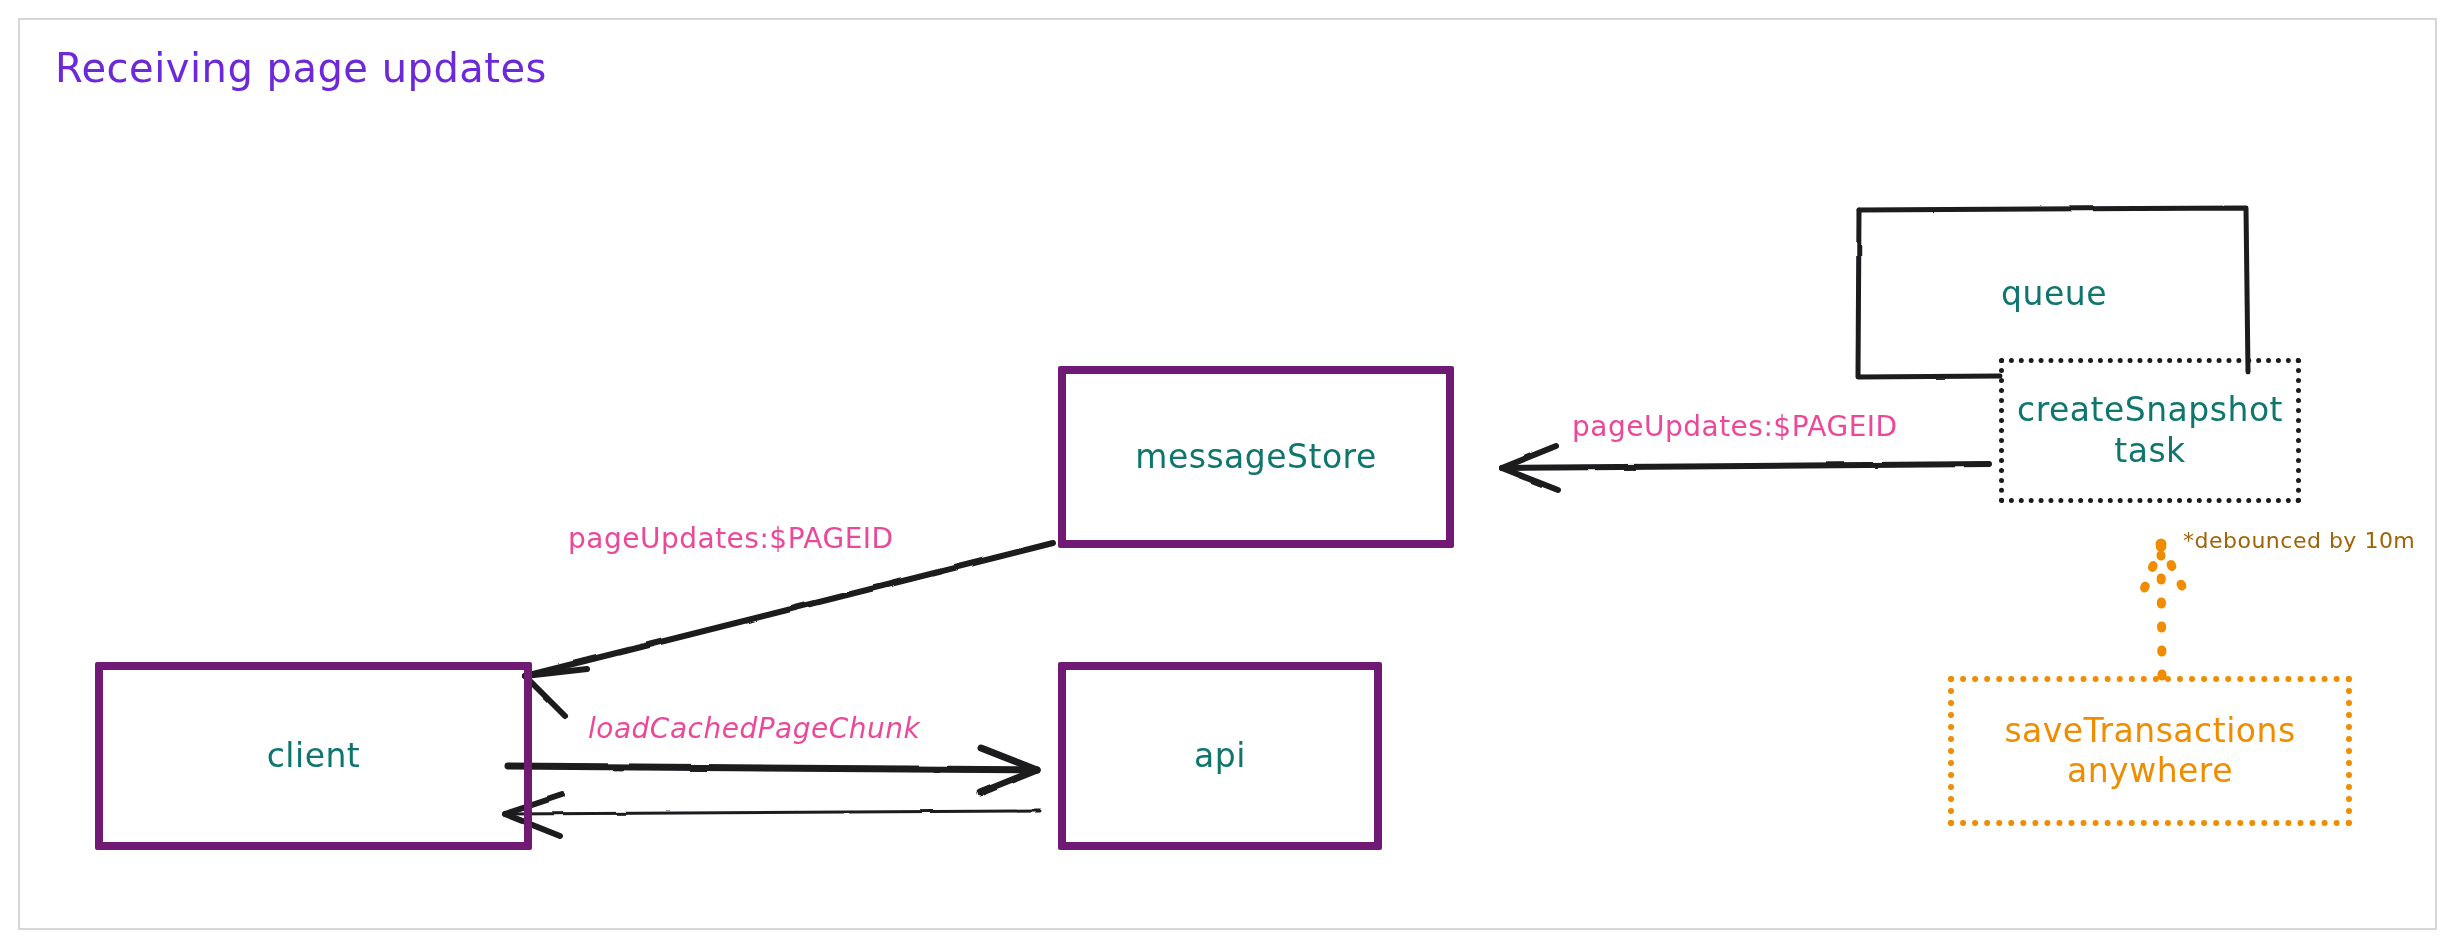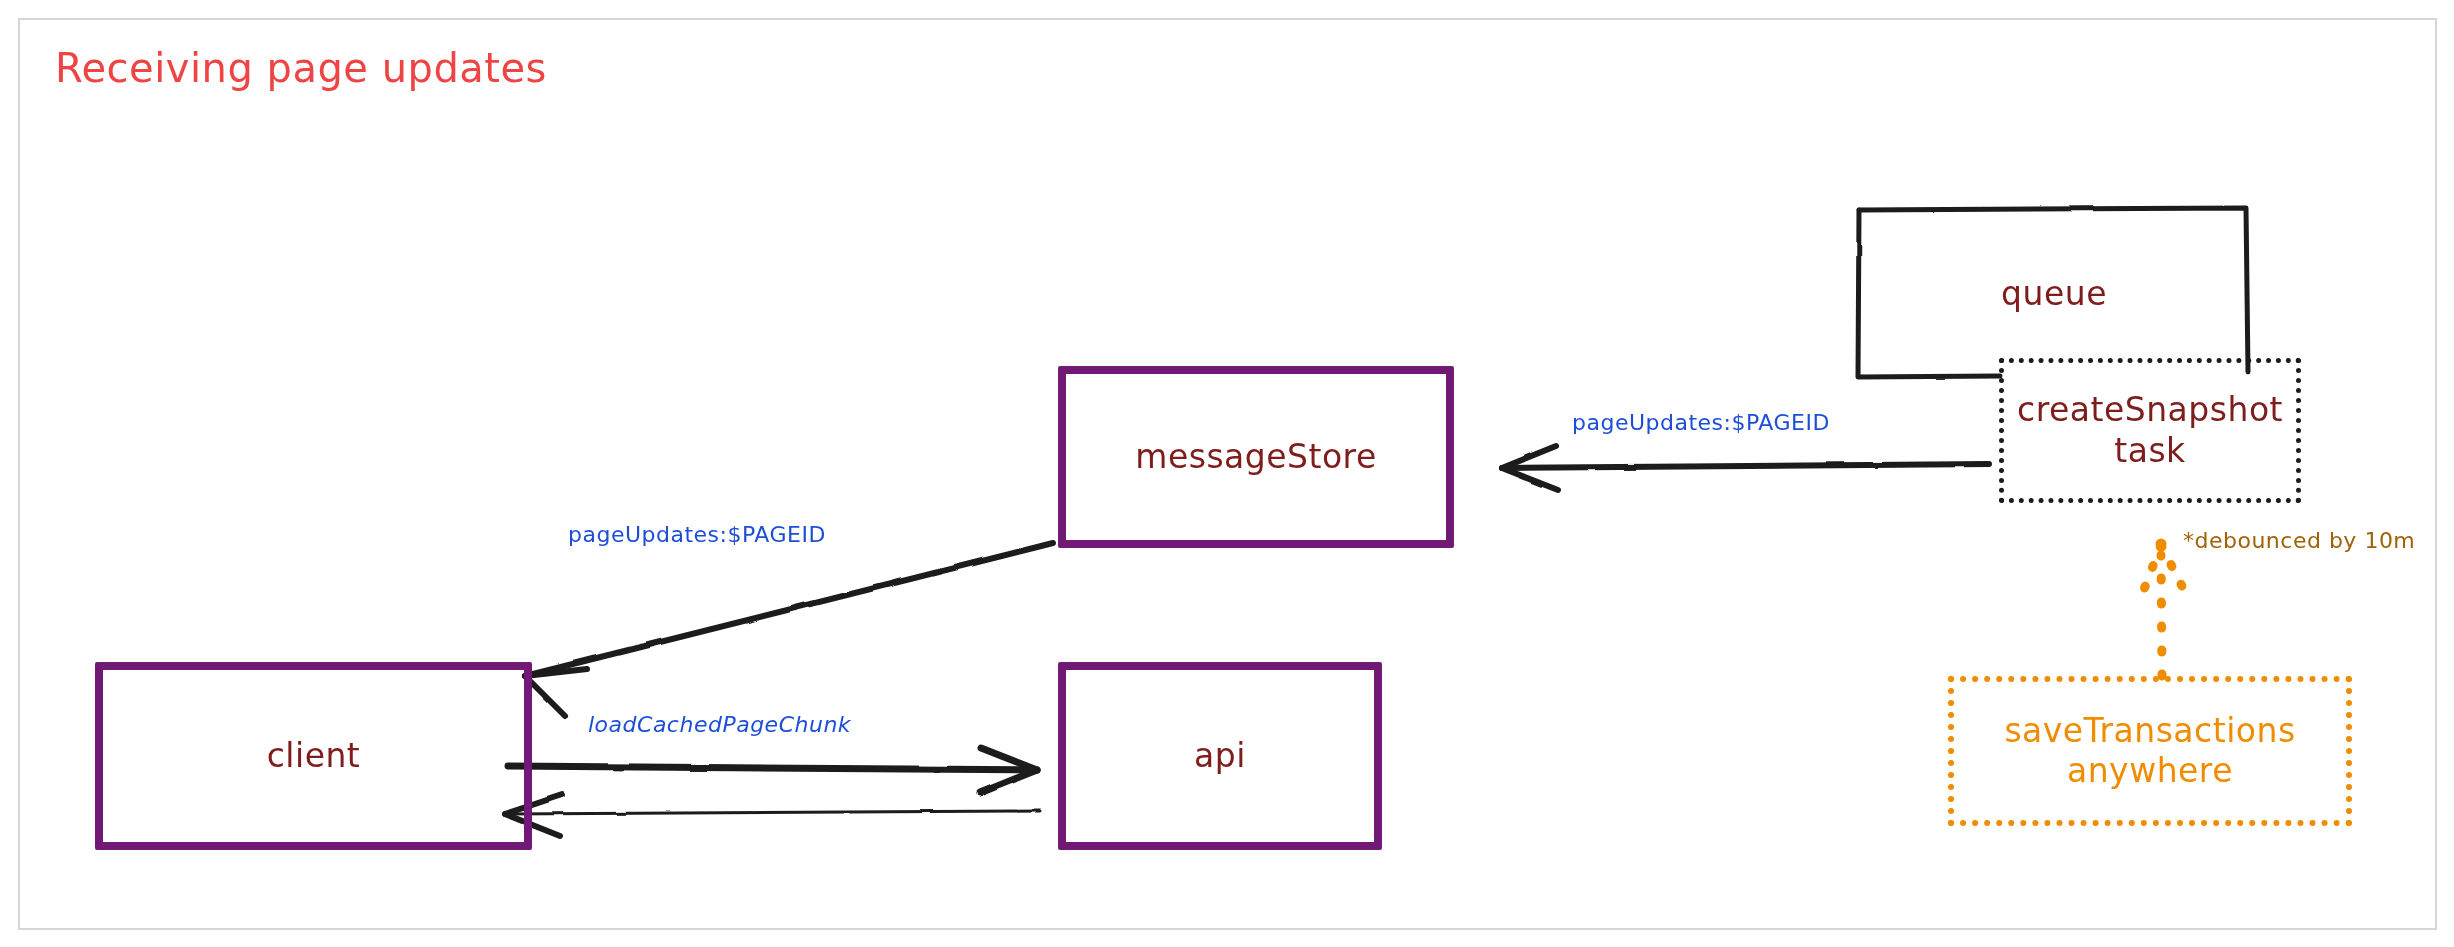--- a/index.html
+++ b/index.html
@@ -29,21 +29,21 @@
     height: 912px;
     border: 2px solid #d6d6d8;
     box-sizing: border-box;
     background: #ffffff;
   }
   
   .hand {
     font-family: "DejaVu Sans", sans-serif;
     font-weight: 400;
     letter-spacing: 0.5px;
-    color: #ef4444;
+    color: #6d28d9;
   }
   .title {
     position: absolute;
     left: 55px;
     top: 44px;
     font-size: 40px;
     line-height: 1.2;
     white-space: nowrap;
   }
   .node {
@@ -51,21 +51,21 @@
     box-sizing: border-box;
     display: flex;
     align-items: center;
     justify-content: center;
     text-align: center;
     background: transparent;
   }
   .node-label {
     font-size: 33px;
     line-height: 1.22;
-    color: #7f1d1d;
+    color: #0f766e;
     white-space: pre-line;
     padding: 0 10px;
   }
   .solid-box {
     border: 8px solid #701a75;
     border-radius: 2px;
   }
   .dotted-box {
     border: 5px dotted #1b1b1f;
     border-radius: 2px;
@@ -84,22 +84,22 @@
     left: 0;
     top: 0;
     width: 2454px;
     height: 947px;
     pointer-events: none;
     overflow: visible;
   }
 
   .edge-label {
     position: absolute;
-    font-size: 22px;
-    color: #1d4ed8;
+    font-size: 28px;
+    color: #ec4899;
     white-space: nowrap;
     line-height: 1.2;
   }
   .note-label {
     position: absolute;
     font-size: 22px;
     color: #a16207;
     white-space: nowrap;
   }
 </style>

